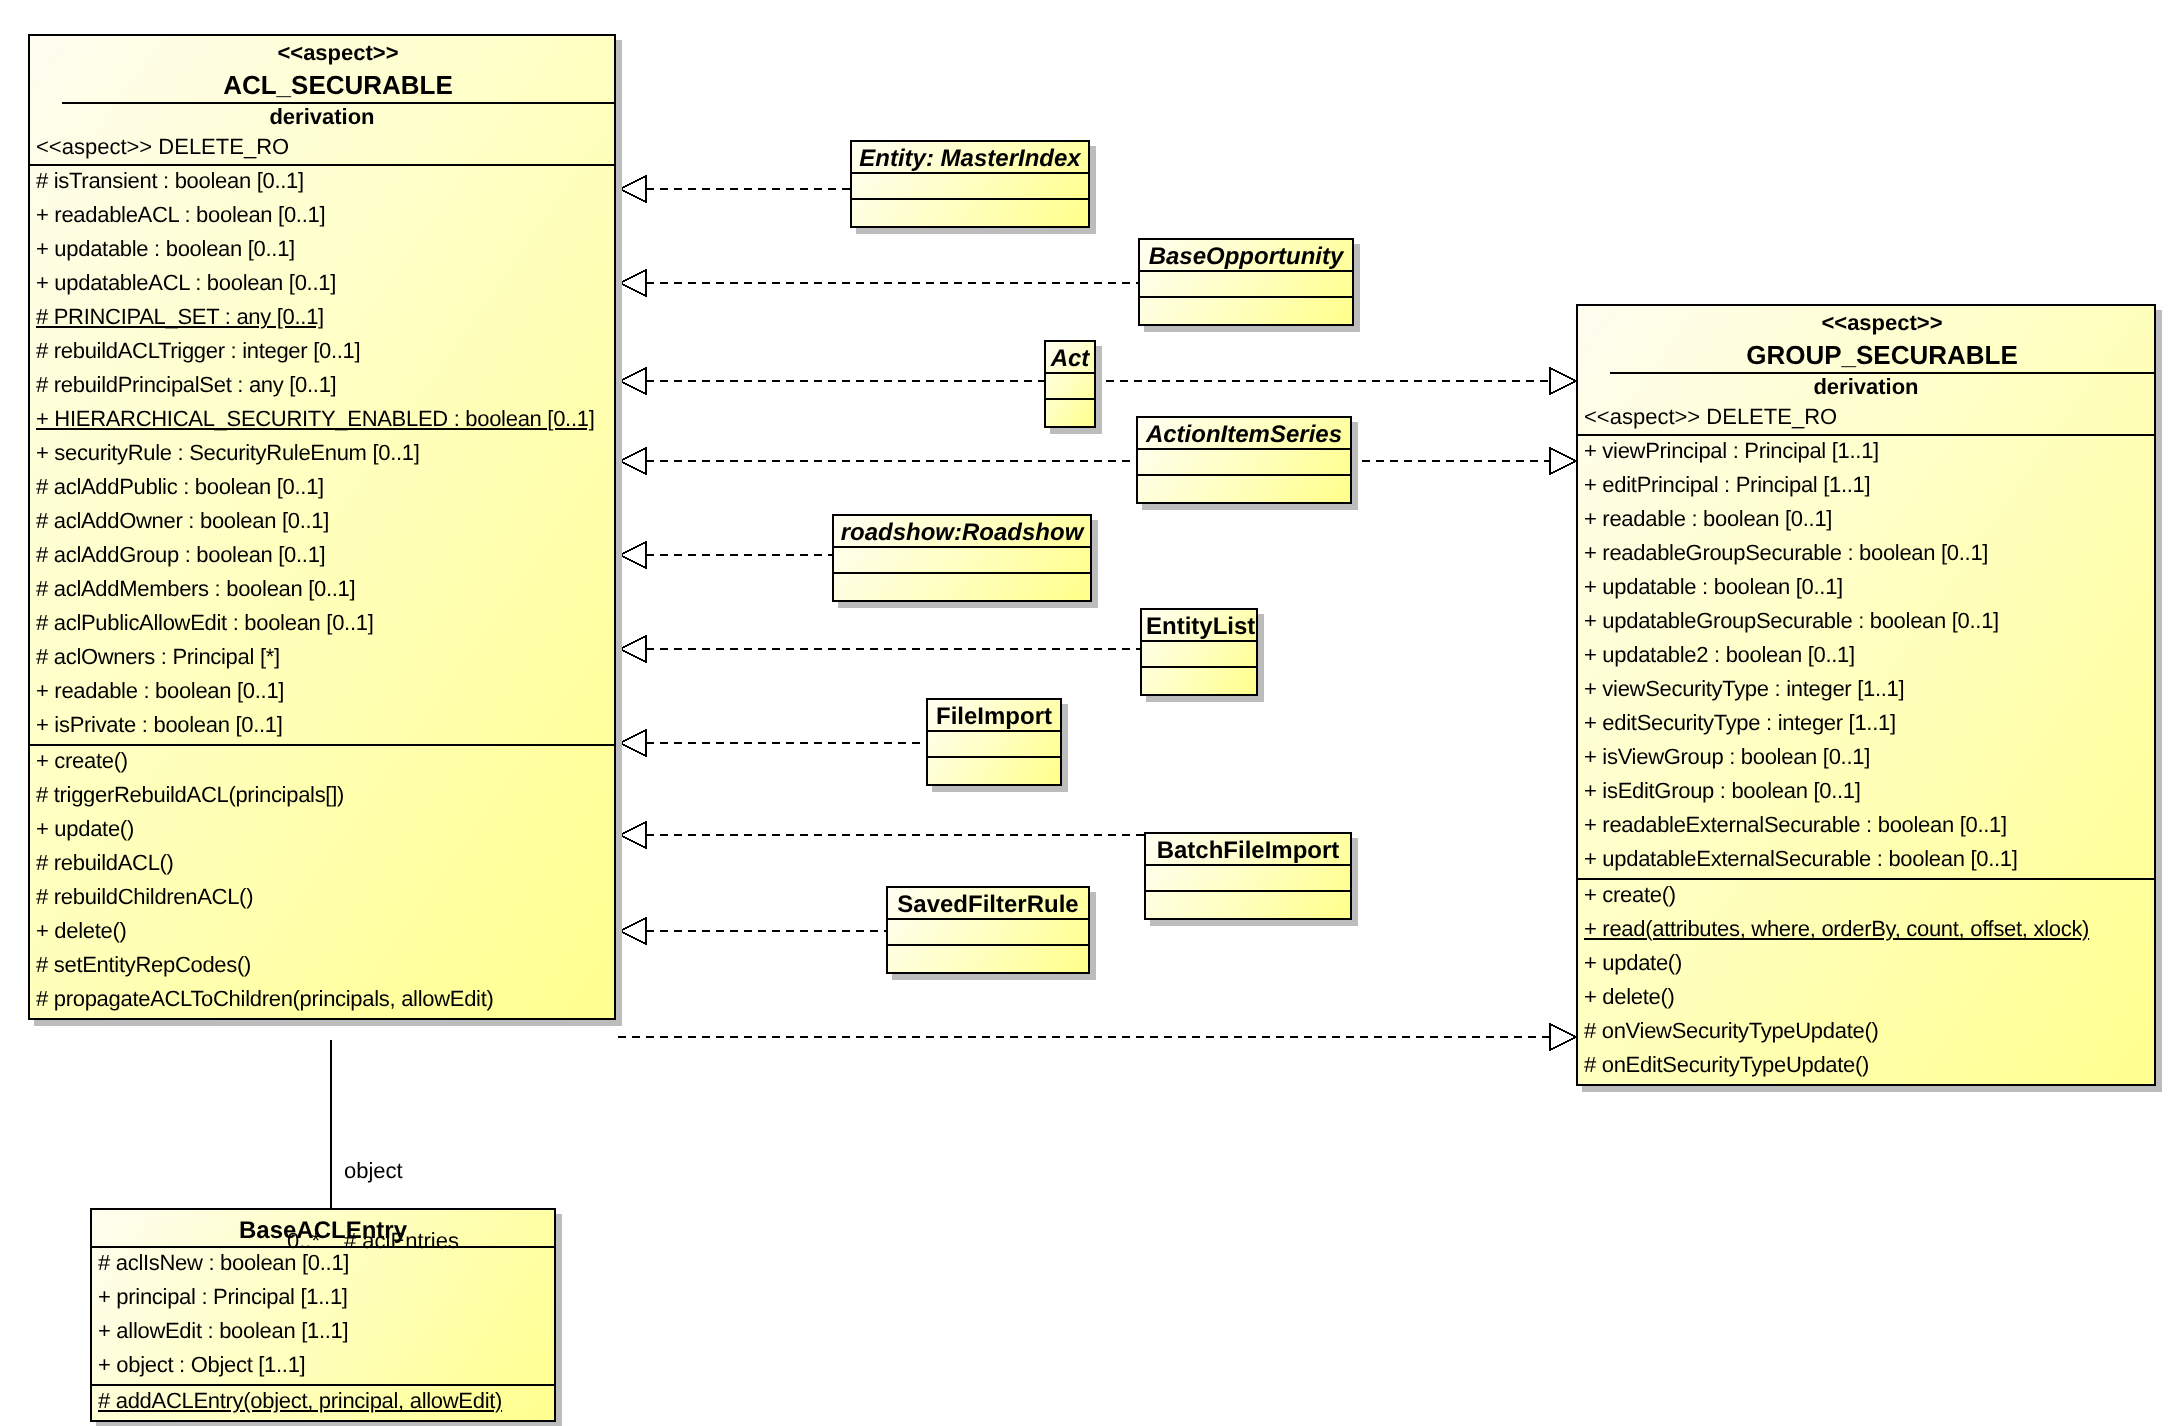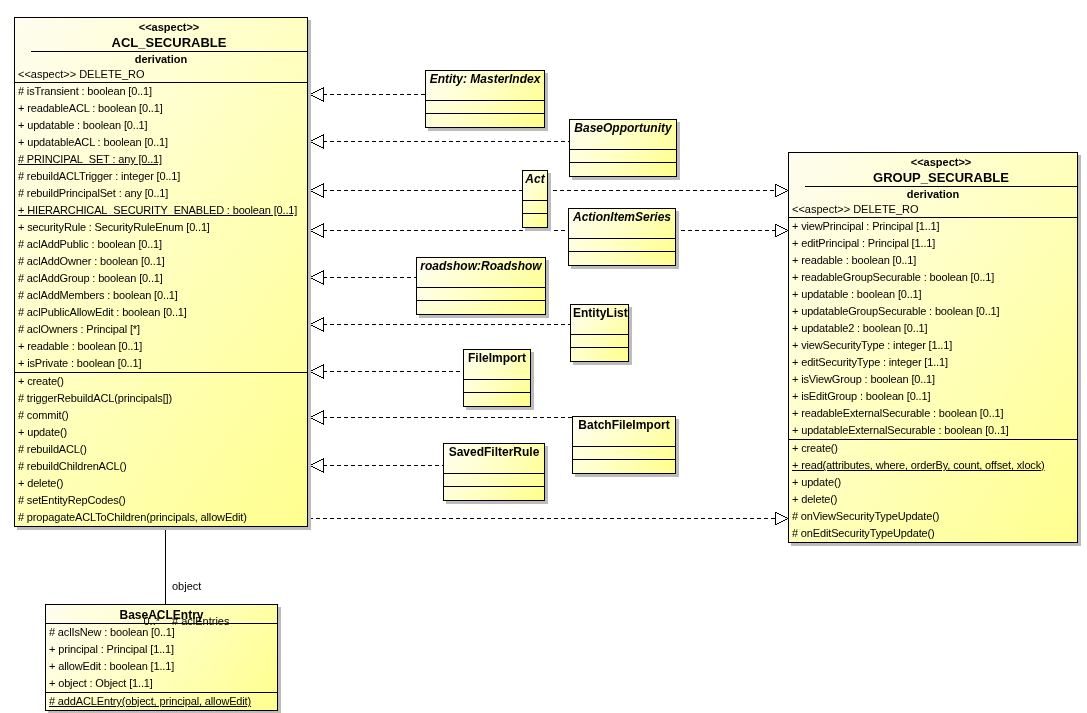--- a/index.html
+++ b/index.html
@@ -14,21 +14,21 @@
   .cname{font-weight:bold;font-size:13px;line-height:17px;}
   .tag{text-align:center;font-weight:bold;line-height:14px;}
   .sub{text-align:left;padding:0 3px;line-height:16px;border-bottom:1px solid #000;}
   .attrs{border-bottom:1px solid #000;}
   .row{white-space:nowrap;padding:0 3px;height:17px;letter-spacing:-0.15px;}
   .u{text-decoration:underline;}
   .sat{position:absolute;z-index:2;border:1px solid #000;
        background:linear-gradient(125deg,#fffef2 0%,#ffffc2 50%,#ffff8a 100%);
        box-shadow:3px 3px 0 #bcbcbc;}
   .sat .t{font-weight:bold;font-size:12px;line-height:14px;text-align:center;
-          border-bottom:1px solid #000;padding:1px 2px 14px;white-space:nowrap;}
+          border-bottom:1px solid #000;padding:1px 2px 0;white-space:nowrap;}
   .sat.it .t{font-style:italic;}
   .sat .c1{height:12px;border-bottom:1px solid #000;}
   .sat .c2{height:13px;}
   .etitle{font-weight:bold;font-size:12px;line-height:16px;text-align:center;
           border-bottom:1px solid #000;padding-top:2px;}
   .lbl{position:absolute;z-index:3;font-size:11px;line-height:13px;white-space:nowrap;margin-top:32px;}
 </style>
 </head>
 <body>
 
@@ -110,21 +110,20 @@
       <div class="row"># aclAddGroup : boolean [0..1]</div>
       <div class="row"># aclAddMembers : boolean [0..1]</div>
       <div class="row"># aclPublicAllowEdit : boolean [0..1]</div>
       <div class="row"># aclOwners : Principal [*]</div>
       <div class="row">+ readable : boolean [0..1]</div>
       <div class="row">+ isPrivate : boolean [0..1]</div>
     </div>
     <div class="ops">
       <div class="row">+ create()</div>
       <div class="row"># triggerRebuildACL(principals[])</div>
-      <div class="row"># commit()</div>
       <div class="row">+ update()</div>
       <div class="row"># rebuildACL()</div>
       <div class="row"># rebuildChildrenACL()</div>
       <div class="row">+ delete()</div>
       <div class="row"># setEntityRepCodes()</div>
       <div class="row"># propagateACLToChildren(principals, allowEdit)</div>
     </div>
   </section>
 
   <section class="cls" style="left:788px;top:152px;width:288px;">

